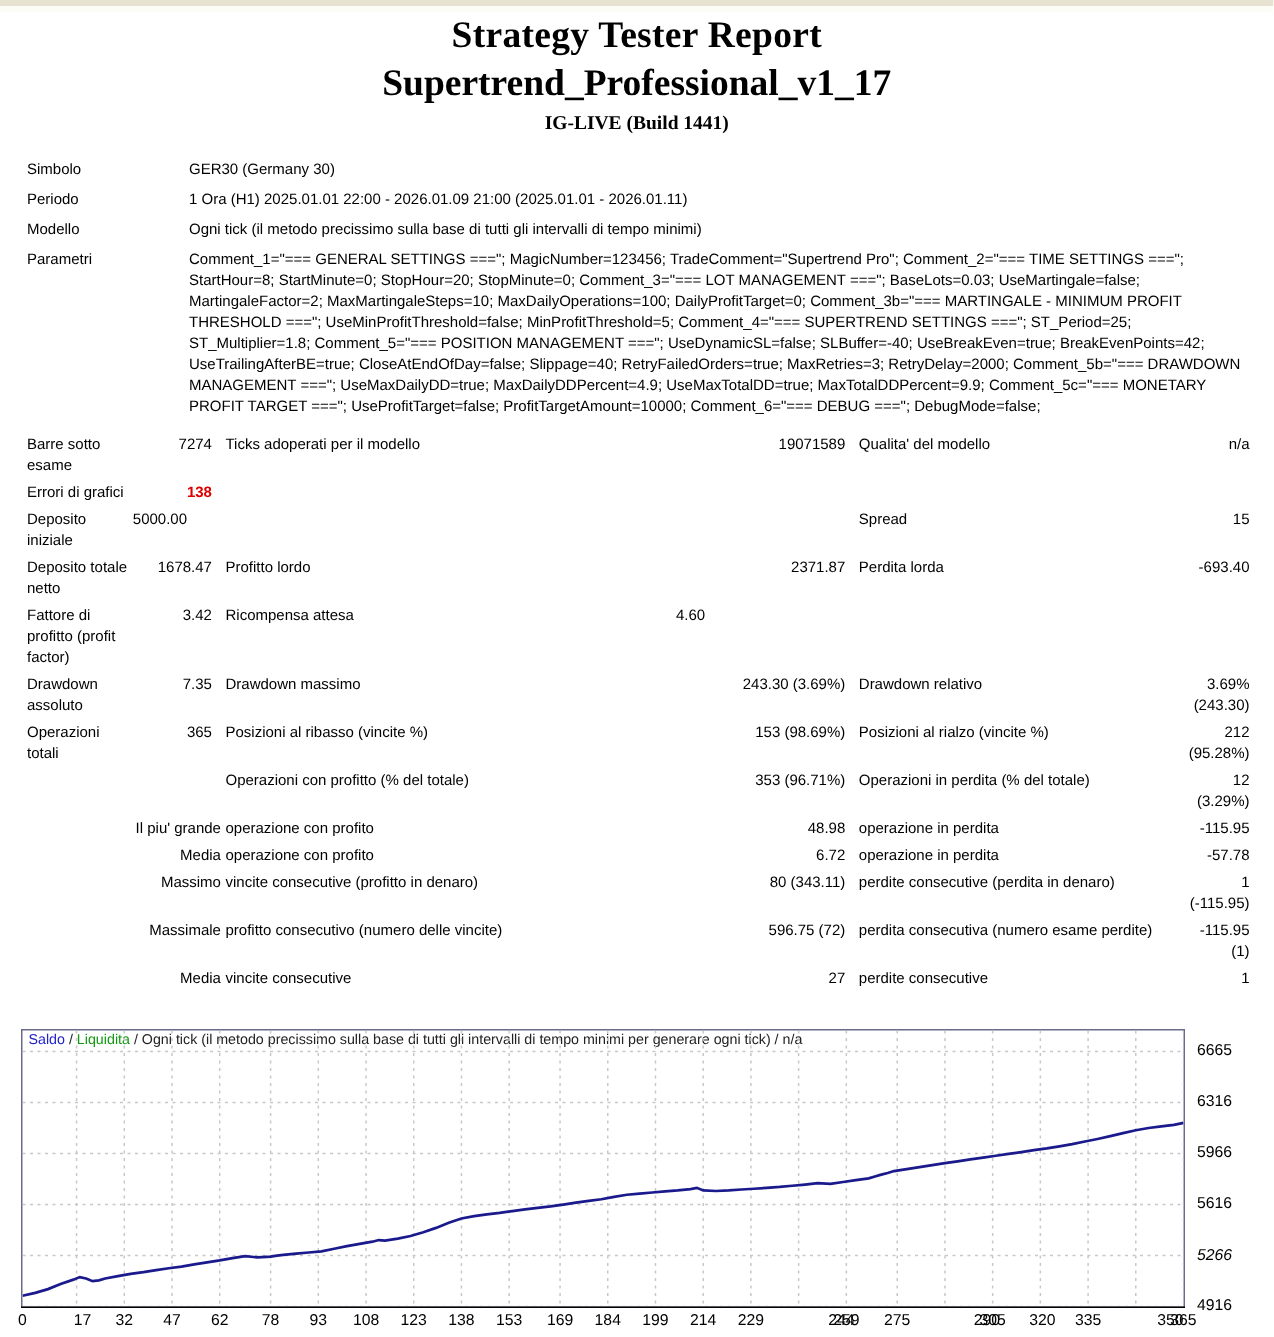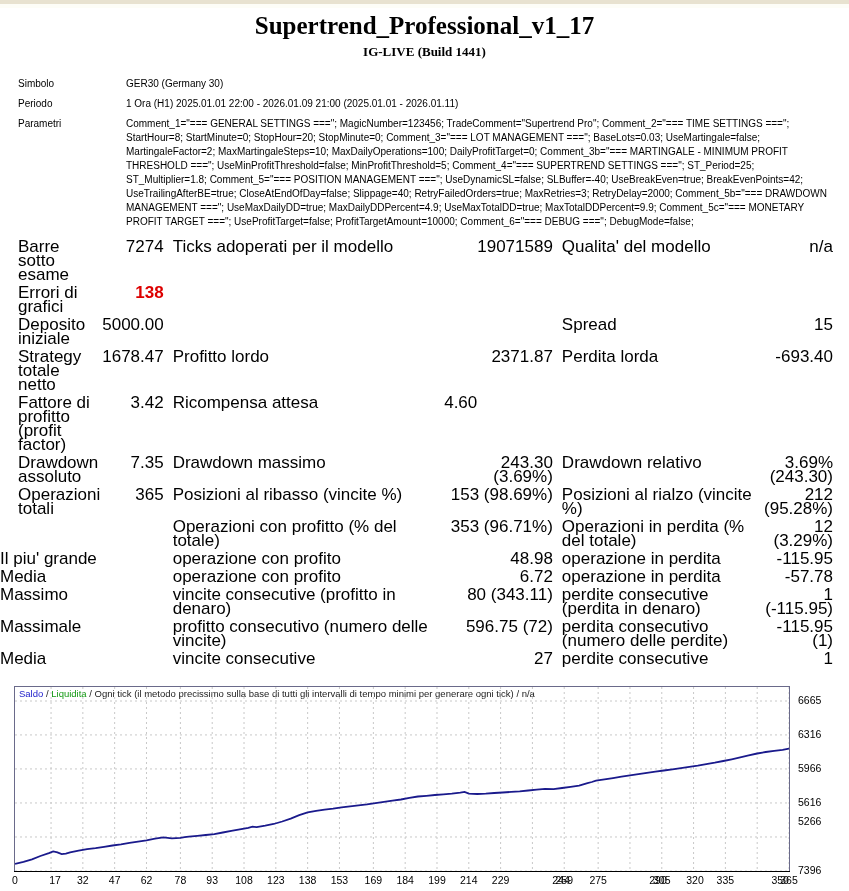--- a/index.html
+++ b/index.html
@@ -18,31 +18,31 @@
   .rep-title{font-size:25px;font-weight:bold;letter-spacing:.2px;margin-top:2px;}
   .rep-sub{font-size:25px;font-weight:bold;margin-top:4px;}
   .rep-build{font-size:13px;font-weight:bold;margin-top:4px;}
 
   table{border-collapse:collapse;}
   .hdr-tbl{width:810px;margin-left:18px;margin-top:14px;font-size:10px;}
   .hdr-tbl td{vertical-align:top;padding:3px 0;line-height:14px;}
   .hdr-tbl td.lbl{width:108px;}
   .param-cell{line-height:14.5px;}
 
-  .stat-tbl{width:849px;margin-top:6px;font-size:17px;}
+  .stat-tbl{width:849px;margin-top:6px;font-size:10px;}
   .stat-tbl td{vertical-align:top;line-height:14px;padding:2px 0;}
   .c-lbl{width:70px;padding-left:18px !important;}
   .c-v1{width:54px;text-align:right;padding-right:6px !important;}
   .c-t1{width:316px;padding-left:3px !important;}
   .c-v2{width:118px;text-align:right;padding-right:6px !important;}
   .c-t2{width:232px;padding-left:3px !important;}
   .c-v3{text-align:right;padding-right:16px !important;}
 
   .err{color:#dd0000;font-weight:bold;}
-  .rlbl{padding-right:4px;}
+  .rlbl{text-align:right;padding-right:4px;}
 
   .chart-wrap{position:absolute;left:14px;top:686px;width:776px;height:186px;
     border:1px solid #6a6a8a;background:#ffffff;box-sizing:border-box;}
   .chart-legend{position:absolute;left:4px;top:1px;font-size:9.5px;white-space:nowrap;}
   .lg-b{color:#2222cc;}
   .lg-g{color:#119911;}
   .lg-k{color:#222;}
   .chart-svg{position:absolute;left:0;top:0;}
   .yaxis{position:absolute;left:792px;top:686px;width:57px;height:186px;font-size:10.5px;}
   .ytick{position:absolute;left:6px;white-space:nowrap;}
@@ -50,33 +50,38 @@
   .xtick{position:absolute;top:2px;text-align:center;width:26px;}
   .axis-line{position:absolute;left:14px;top:871px;width:776px;height:1px;background:#000;}
 </style>
 </head>
 <body>
 
 <div class="topbar"></div>
 <div class="topbar2"></div>
 
 <div class="title-block">
+  <div class="rep-title">Strategy Tester Report</div>
   <div class="rep-sub">Supertrend_Professional_v1_17</div>
   <div class="rep-build">IG-LIVE (Build 1441)</div>
 </div>
 
 <table class="hdr-tbl">
   <tbody>
       <tr>
     <td class="lbl">Simbolo</td>
     <td>GER30 (Germany 30)</td>
   </tr>
   <tr>
     <td class="lbl">Periodo</td>
     <td>1 Ora (H1) 2025.01.01 22:00 - 2026.01.09 21:00 (2025.01.01 - 2026.01.11)</td>
+  </tr>
+  <tr>
+    <td class="lbl">Modello</td>
+    <td>Ogni tick (il metodo precissimo sulla base di tutti gli intervalli di tempo minimi)</td>
   </tr>
   <tr>
     <td class="lbl">Parametri</td>
     <td class="param-cell">Comment_1="=== GENERAL SETTINGS ==="; MagicNumber=123456; TradeComment="Supertrend Pro"; Comment_2="=== TIME SETTINGS ==="; StartHour=8; StartMinute=0; StopHour=20; StopMinute=0; Comment_3="=== LOT MANAGEMENT ==="; BaseLots=0.03; UseMartingale=false; MartingaleFactor=2; MaxMartingaleSteps=10; MaxDailyOperations=100; DailyProfitTarget=0; Comment_3b="=== MARTINGALE - MINIMUM PROFIT THRESHOLD ==="; UseMinProfitThreshold=false; MinProfitThreshold=5; Comment_4="=== SUPERTREND SETTINGS ==="; ST_Period=25; ST_Multiplier=1.8; Comment_5="=== POSITION MANAGEMENT ==="; UseDynamicSL=false; SLBuffer=-40; UseBreakEven=true; BreakEvenPoints=42; UseTrailingAfterBE=true; CloseAtEndOfDay=false; Slippage=40; RetryFailedOrders=true; MaxRetries=3; RetryDelay=2000; Comment_5b="=== DRAWDOWN MANAGEMENT ==="; UseMaxDailyDD=true; MaxDailyDDPercent=4.9; UseMaxTotalDD=true; MaxTotalDDPercent=9.9; Comment_5c="=== MONETARY PROFIT TARGET ==="; UseProfitTarget=false; ProfitTargetAmount=10000; Comment_6="=== DEBUG ==="; DebugMode=false;</td>
   </tr>
 </tbody>
   </table>
 
 <table class="stat-tbl">
   <tbody>
@@ -98,21 +103,21 @@
   </tr>
   <tr>
     <td class="c-lbl">Deposito iniziale</td>
     <td class="c-v1" style="text-align:left;padding-left:2px !important;">5000.00</td>
     <td class="c-t1"></td>
     <td class="c-v2"></td>
     <td class="c-t2">Spread</td>
     <td class="c-v3">15</td>
   </tr>
   <tr>
-    <td class="c-lbl">Strategy totale netto</td>
+    <td class="c-lbl">Deposito totale netto</td>
     <td class="c-v1">1678.47</td>
     <td class="c-t1">Profitto lordo</td>
     <td class="c-v2">2371.87</td>
     <td class="c-t2">Perdita lorda</td>
     <td class="c-v3">-693.40</td>
   </tr>
   <tr>
     <td class="c-lbl">Fattore di profitto (profit factor)</td>
     <td class="c-v1">3.42</td>
     <td class="c-t1">Ricompensa attesa</td>
@@ -162,21 +167,21 @@
     <td class="c-lbl rlbl" style="padding-left:0 !important;width:124px;" colspan="2">Massimo</td>
     <td class="c-t1">vincite consecutive (profitto in denaro)</td>
     <td class="c-v2">80 (343.11)</td>
     <td class="c-t2">perdite consecutive (perdita in denaro)</td>
     <td class="c-v3">1 (-115.95)</td>
   </tr>
   <tr>
     <td class="c-lbl rlbl" style="padding-left:0 !important;width:124px;" colspan="2">Massimale</td>
     <td class="c-t1">profitto consecutivo (numero delle vincite)</td>
     <td class="c-v2">596.75 (72)</td>
-    <td class="c-t2">perdita consecutivo (numero delle perdite)</td>
+    <td class="c-t2">perdita consecutiva (numero esame perdite)</td>
     <td class="c-v3">-115.95 (1)</td>
   </tr>
   <tr>
     <td class="c-lbl rlbl" style="padding-left:0 !important;width:124px;" colspan="2">Media</td>
     <td class="c-t1">vincite consecutive</td>
     <td class="c-v2">27</td>
     <td class="c-t2">perdite consecutive</td>
     <td class="c-v3">1</td>
   </tr>
 </tbody>
@@ -219,22 +224,22 @@
       <line x1="0" x2="774" y1="149.98056032018297" y2="149.98056032018297" stroke="#c8c8c8" stroke-dasharray="2,3" stroke-width="1"></line>
       <line x1="0" x2="774" y1="115.96112064036592" y2="115.96112064036592" stroke="#c8c8c8" stroke-dasharray="2,3" stroke-width="1"></line>
       <line x1="0" x2="774" y1="81.94168096054888" y2="81.94168096054888" stroke="#c8c8c8" stroke-dasharray="2,3" stroke-width="1"></line>
       <line x1="0" x2="774" y1="47.92224128073185" y2="47.92224128073185" stroke="#c8c8c8" stroke-dasharray="2,3" stroke-width="1"></line>
       <line x1="0" x2="774" y1="14" y2="14" stroke="#c8c8c8" stroke-dasharray="2,3" stroke-width="1"></line>
       <path d="M0.0,176.8 L8.5,174.9 L17.0,172.4 L25.4,169.0 L33.9,166.1 L38.2,164.4 L42.4,165.3 L46.7,167.1 L50.9,166.6 L55.1,165.3 L63.6,163.7 L72.1,162.2 L80.6,161.1 L89.1,159.8 L97.5,158.5 L106.0,157.4 L114.5,155.9 L123.0,154.6 L131.5,153.3 L140.0,151.7 L148.4,150.4 L156.9,151.3 L165.4,150.8 L169.6,150.1 L173.9,149.6 L182.4,148.8 L190.8,148.0 L199.3,147.2 L207.8,145.5 L216.3,143.8 L224.8,142.3 L233.3,140.8 L237.5,139.7 L241.7,140.1 L250.2,138.7 L258.7,137.0 L267.2,134.5 L275.7,131.6 L284.2,128.2 L292.6,125.3 L301.1,123.8 L309.6,122.6 L318.1,121.6 L326.6,120.4 L335.0,119.3 L343.5,118.3 L352.0,117.3 L360.5,116.1 L369.0,114.8 L377.5,113.6 L385.9,112.5 L394.4,110.9 L402.9,109.5 L411.4,108.8 L419.9,108.0 L428.4,107.3 L436.8,106.6 L445.3,105.7 L449.6,104.9 L453.8,106.6 L462.3,107.0 L470.8,106.6 L479.2,106.0 L487.7,105.5 L496.2,104.9 L504.7,104.3 L513.2,103.5 L521.7,102.7 L530.1,101.8 L538.6,102.2 L547.1,101.0 L555.6,99.8 L564.1,98.6 L568.3,97.3 L572.5,96.1 L576.8,95.0 L581.0,93.7 L589.5,92.4 L598.0,91.1 L606.5,89.7 L615.0,88.4 L623.4,87.2 L631.9,85.9 L640.4,84.7 L648.9,83.5 L657.4,82.3 L665.9,81.1 L674.3,79.8 L682.8,78.6 L691.3,77.2 L699.8,75.7 L708.3,74.0 L716.7,72.3 L725.2,70.4 L733.7,68.4 L742.2,66.5 L750.7,65.0 L759.2,63.9 L767.6,62.9 L774.0,61.6 " fill="none" stroke="#1a1a8c" stroke-width="1.8"></path>
     </svg>
 </div>
 
 <div class="yaxis">
-    <div class="ytick" style="top: 178px;">7396</div>
-    <div class="ytick" style="top: 129px;">5266</div>
+    <div class="ytick" style="top: 178px;">4916</div>
+    <div class="ytick" style="top: 145px; font-style: italic;">5266</div>
     <div class="ytick" style="top: 109.961px;">5616</div>
     <div class="ytick" style="top: 75.9417px;">5966</div>
     <div class="ytick" style="top: 41.9222px;">6316</div>
     <div class="ytick" style="top: 8px;">6665</div>
   </div>
 <div class="xaxis">
     <div class="xtick" style="left: 2px;">0</div>
     <div class="xtick" style="left: 42px;">17</div>
     <div class="xtick" style="left: 69.8575px;">32</div>
     <div class="xtick" style="left: 101.666px;">47</div>

